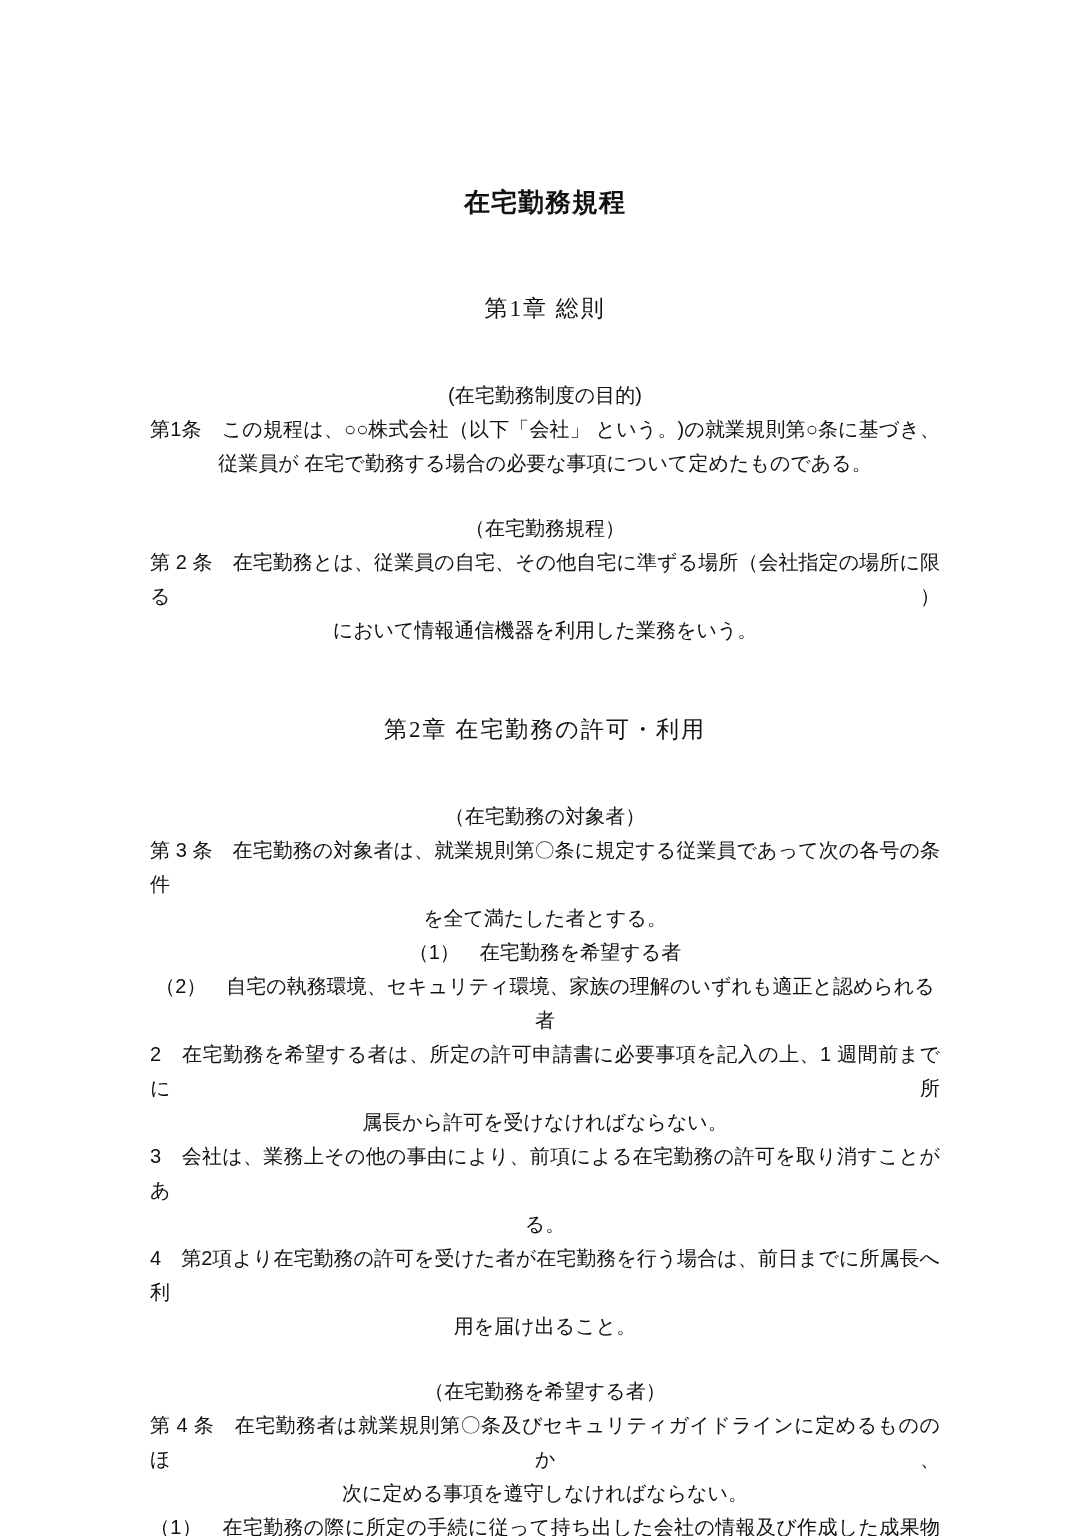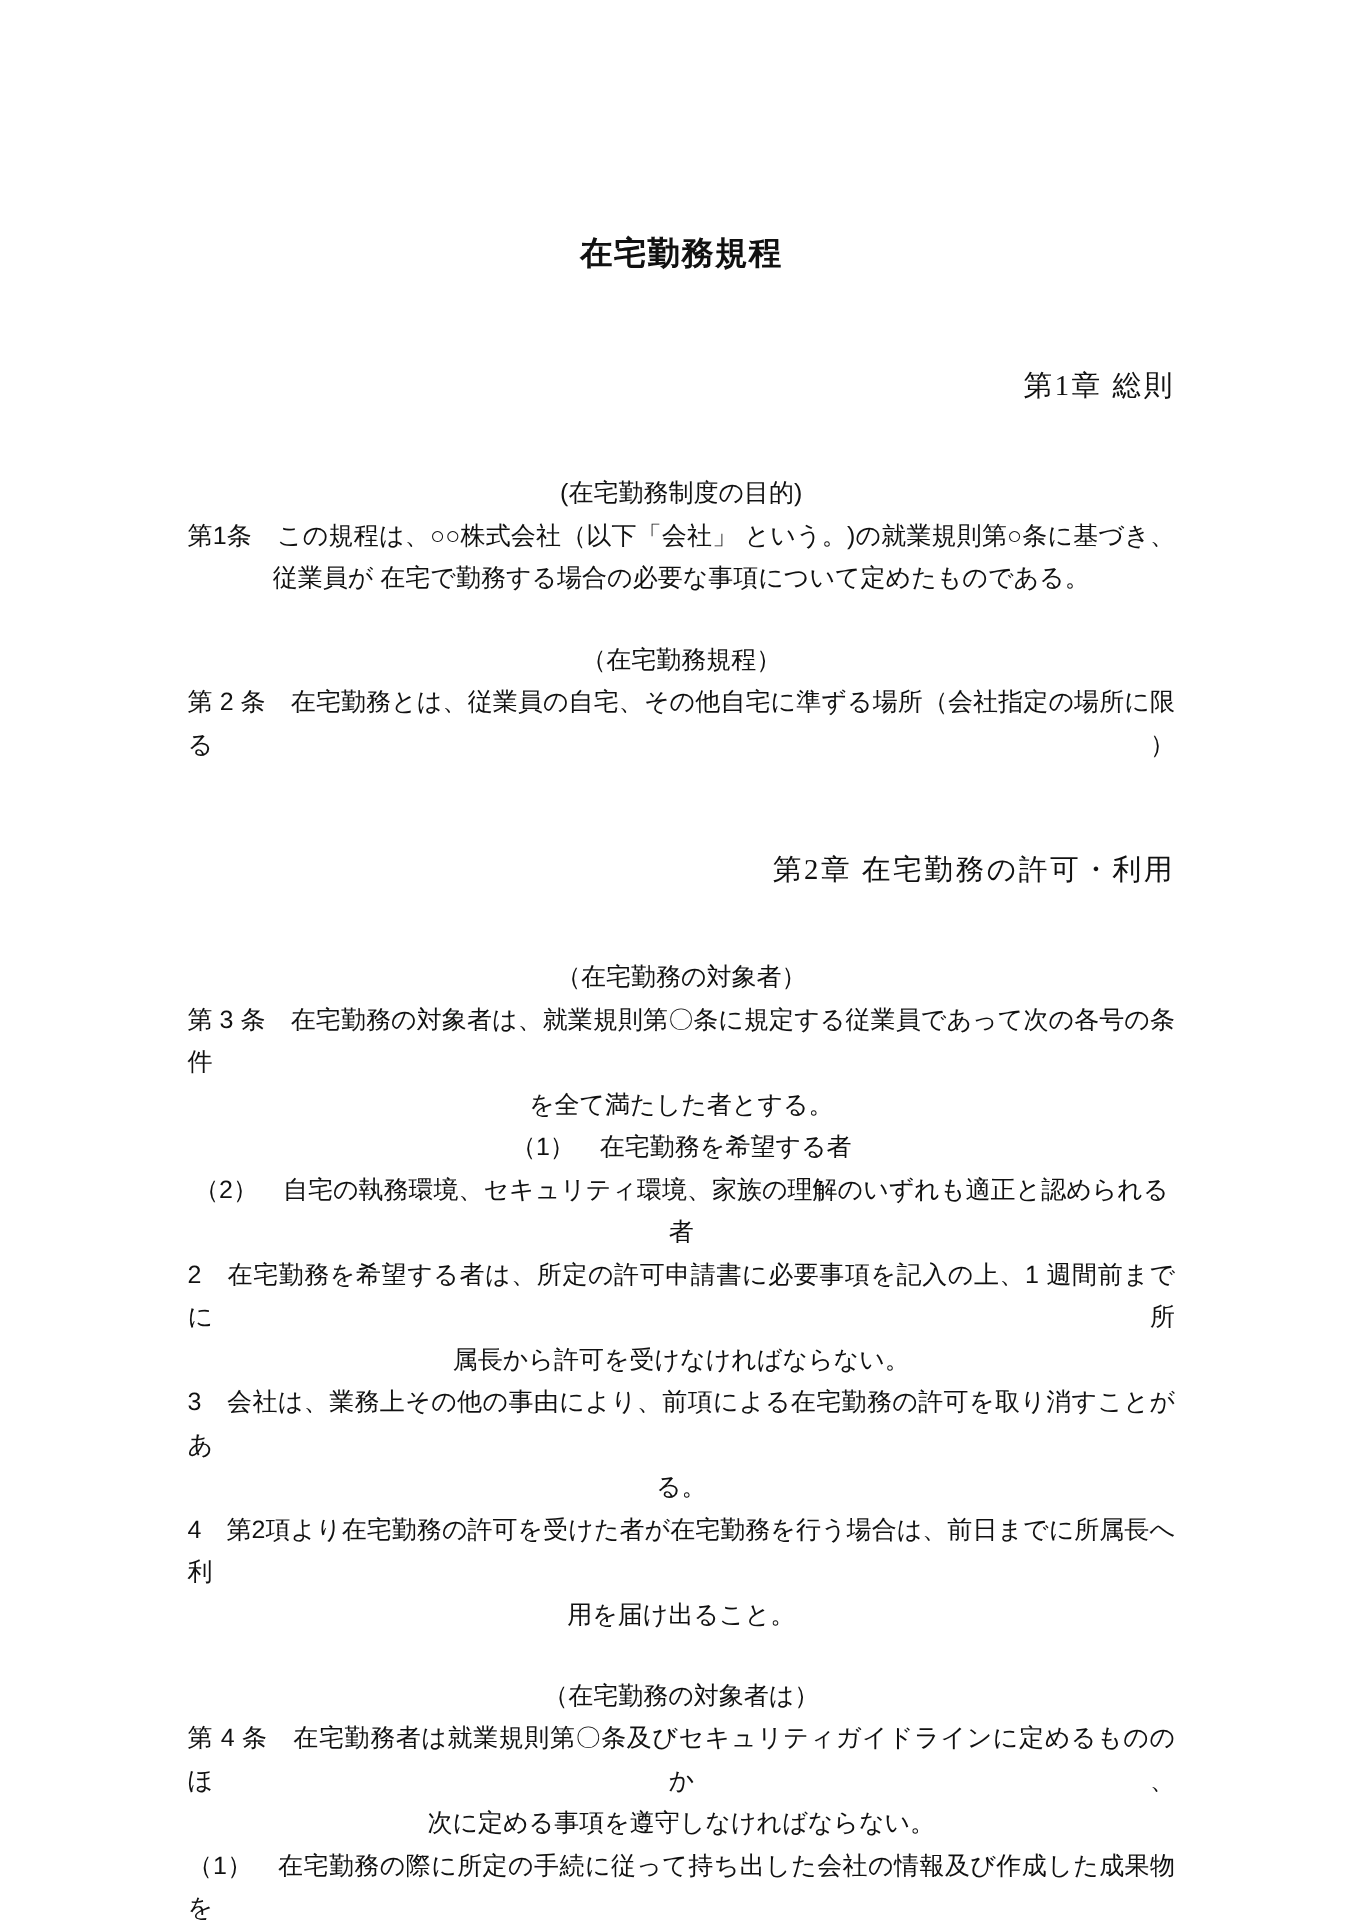--- a/index.html
+++ b/index.html
@@ -26,21 +26,21 @@
   }
   .doc-title {
     margin: 184px 0 0 0;
     text-align: center;
     font-size: 26px;
     font-weight: bold;
     line-height: 36px;
     letter-spacing: 1px;
   }
   .chapter-heading {
-    text-align: right;
+    text-align: center;
     font-size: 23px;
     font-weight: normal;
     line-height: 34px;
     letter-spacing: 2px;
     font-family: "Liberation Serif", serif;
   }
   .ch1 { margin-top: 72px; }
   .ch2 { margin-top: 66px; }
   .article { margin-top: 31px; }
   .articles-first > .article:first-child { margin-top: 52px; }
@@ -67,40 +67,41 @@
 
     <div class="articles articles-first">
         <div class="article">
           <div class="line">(在宅勤務制度の目的)</div>
           <div class="line jline">第1条　この規程は、○○株式会社（以下「会社」 という。)の就業規則第○条に基づき、</div>
           <div class="line">従業員が 在宅で勤務する場合の必要な事項について定めたものである。</div>
         </div>
         <div class="article">
           <div class="line">（在宅勤務規程）</div>
           <div class="line jline">第 2 条　在宅勤務とは、従業員の自宅、その他自宅に準ずる場所（会社指定の場所に限る）</div>
+          <div class="line">において情報通信機器を利用した業務をいう。</div>
         </div>
       </div>
 
     <div class="chapter-heading ch2">第2章 在宅勤務の許可・利用</div>
 
     <div class="articles articles-first">
         <div class="article">
           <div class="line">（在宅勤務の対象者）</div>
           <div class="line jline">第 3 条　在宅勤務の対象者は、就業規則第〇条に規定する従業員であって次の各号の条件</div>
           <div class="line">を全て満たした者とする。</div>
           <div class="line">（1）　在宅勤務を希望する者</div>
           <div class="line">（2）　自宅の執務環境、セキュリティ環境、家族の理解のいずれも適正と認められる者</div>
           <div class="line jline">2　在宅勤務を希望する者は、所定の許可申請書に必要事項を記入の上、1 週間前までに所</div>
           <div class="line">属長から許可を受けなければならない。</div>
           <div class="line jline">3　会社は、業務上その他の事由により、前項による在宅勤務の許可を取り消すことがあ</div>
           <div class="line">る。</div>
           <div class="line jline">4　第2項より在宅勤務の許可を受けた者が在宅勤務を行う場合は、前日までに所属長へ利</div>
           <div class="line">用を届け出ること。</div>
         </div>
         <div class="article">
-          <div class="line">（在宅勤務の対象者は）</div>
+          <div class="line">（在宅勤務を希望する者）</div>
           <div class="line jline">第 4 条　在宅勤務者は就業規則第〇条及びセキュリティガイドラインに定めるもののほか、</div>
           <div class="line">次に定める事項を遵守しなければならない。</div>
           <div class="line jline">（1）　在宅勤務の際に所定の手続に従って持ち出した会社の情報及び作成した成果物を</div>
         </div>
       </div>
   </div>
 </div>
 
 </body></html>

